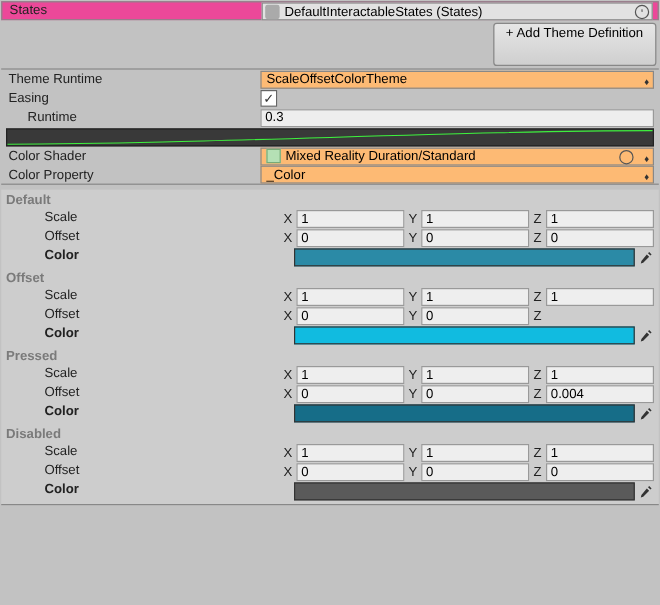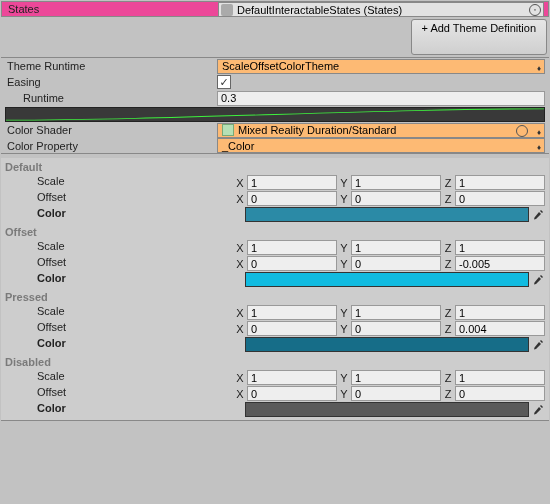--- a/index.html
+++ b/index.html
@@ -173,21 +173,20 @@
           <div class="axis">
             <span class="axis-lbl">X</span>
             <div class="axis-in">0</div>
           </div>
           <div class="axis">
             <span class="axis-lbl">Y</span>
             <div class="axis-in">0</div>
           </div>
           <div class="axis">
             <span class="axis-lbl">Z</span>
-            <div class="axis-in">-0.005</div>
           </div>
         </div>
       </div>
       <div class="colorrow">
         <div class="clabel">Color</div>
         <div class="color-swatch" style="background:#11bbe0"></div>
         <div class="eyedrop">
           <svg width="12" height="12" viewBox="0 0 12 12">
             <path d="M9 1l2 2-1 1-2-2 1-1zM7 3l2 2-5 5-2 .5.5-2 4.5-5.5z" fill="#333"></path>
           </svg>

